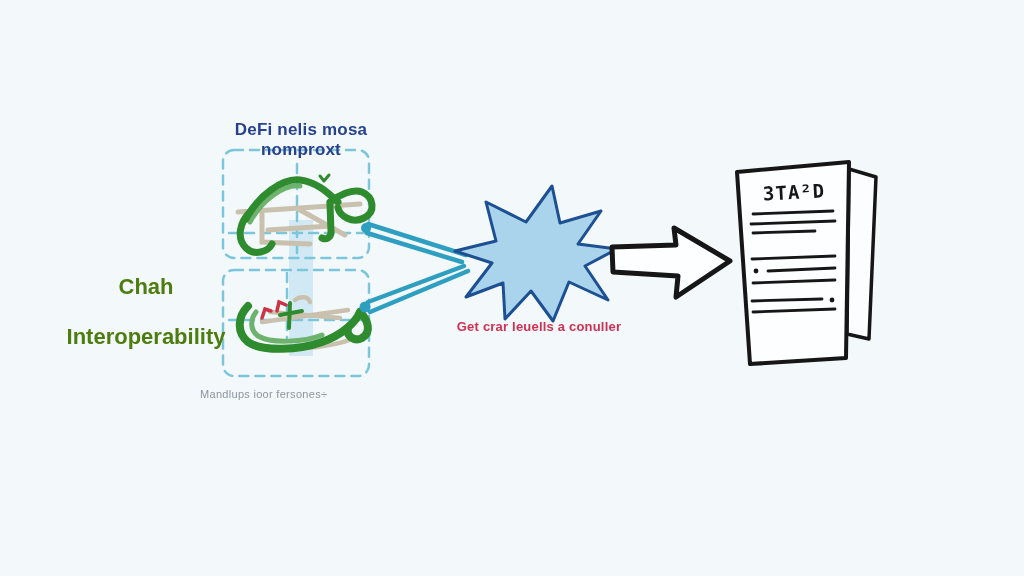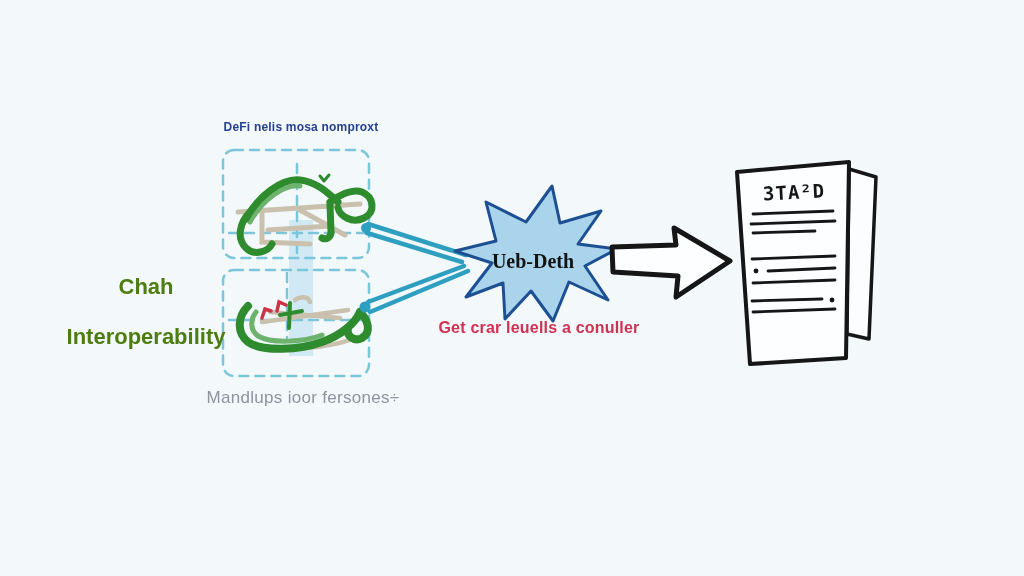--- a/index.html
+++ b/index.html
@@ -6,38 +6,38 @@
   body{
     width:1024px;height:576px;position:relative;overflow:hidden;
     background:#f3f8fb;
     font-family:"Liberation Sans", sans-serif;
   }
   .stage{position:absolute;inset:0;}
   svg.scene{position:absolute;left:0;top:0;}
   .txt{position:absolute;white-space:pre-line;}
   .top-caption{
     left:198px;top:120px;width:206px;text-align:center;
-    font-size:12px;font-weight:600;color:#27418f;letter-spacing:.2px;
+    font-size:17px;font-weight:600;color:#27418f;letter-spacing:.2px;
   }
   .heading{
     left:50px;top:249px;width:192px;text-align:center;
     font-size:22px;font-weight:700;color:#4d7c0f;line-height:25px;
   }
   .bottom-caption{
-    left:200px;top:388px;width:206px;text-align:center;
-    font-size:17px;font-weight:500;color:#8d949f;letter-spacing:.3px;
+    left:200px;top:388px;width:206px;
+    font-size:11px;font-weight:500;color:#8d949f;letter-spacing:.3px;
   }
   .star-label{
     left:478px;top:250px;width:110px;text-align:center;
     font-family:"Liberation Serif", serif;
     font-size:20px;font-weight:700;color:#131313;
   }
   .red-caption{
     left:436px;top:319px;width:206px;text-align:center;
-    font-size:16px;font-weight:600;color:#d03052;letter-spacing:.2px;
+    font-size:13px;font-weight:600;color:#d03052;letter-spacing:.2px;
   }
   .zk-caption{
     left:698px;top:370px;width:216px;text-align:center;
     font-size:17.5px;font-weight:700;color:#151515;
   }
   .doc-title{
     left:750px;top:181px;width:88px;text-align:center;
     font-family:"DejaVu Sans Mono", monospace;
     font-size:19px;font-weight:700;color:#161616;letter-spacing:1px;
     transform:rotate(-3deg);
@@ -143,20 +143,19 @@
 
   <div class="txt top-caption">DeFi nelis mosa nomproxt</div>
 
   <div class="txt heading">
     <span>Chah</span><br>
     <span>Interoperability</span>
   </div>
 
   <div class="txt bottom-caption">Mandlups ioor fersones÷</div>
 
-  <div class="txt star-label">Ueb-Deth</div>
 
   <div class="txt red-caption">Get crar leuells a conuller</div>
 
   <div class="txt doc-title">3TA²D</div>
 
 
 </div>
 
 </body></html>

